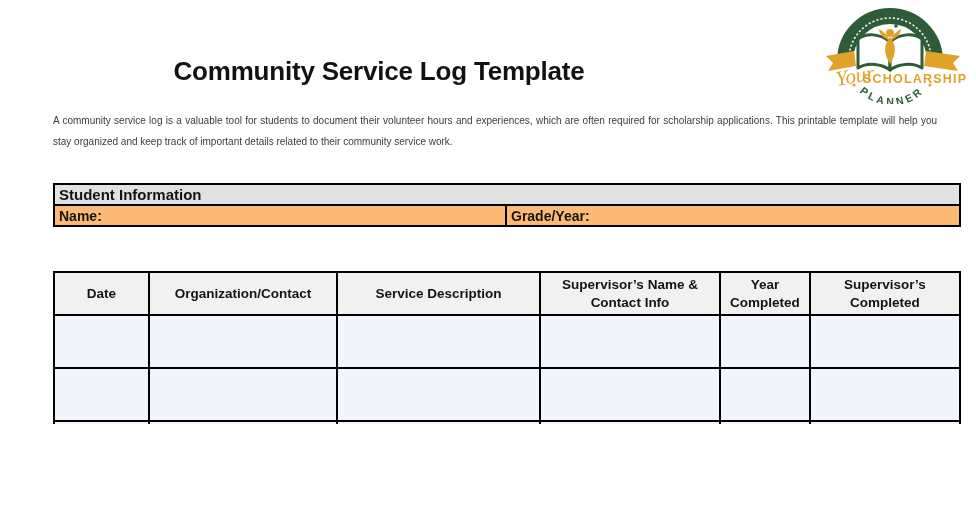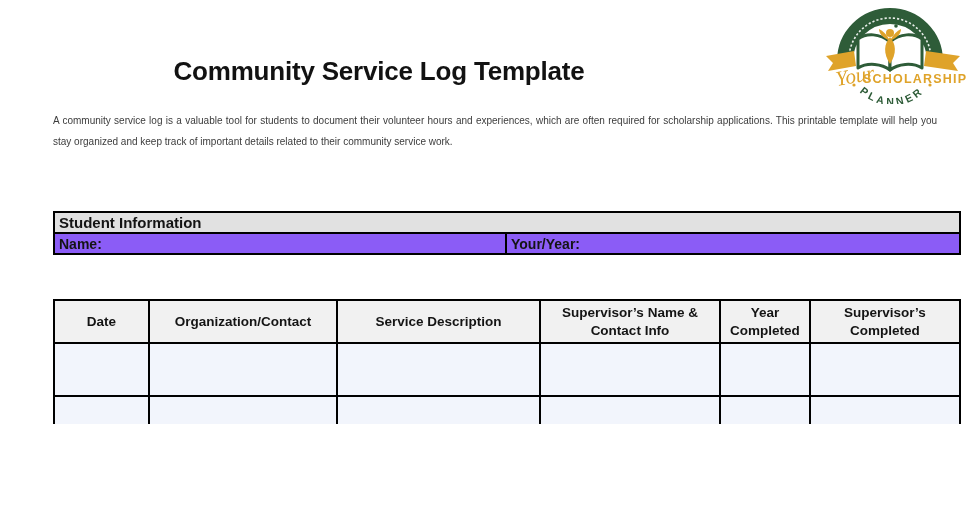--- a/index.html
+++ b/index.html
@@ -10,30 +10,30 @@
   .doc-title{
     position:absolute;top:56px;left:0;width:758px;text-align:center;
     font-size:26px;font-weight:bold;color:#121212;letter-spacing:-.2px;
   }
   .brand-logo{position:absolute;top:6px;left:818px;width:150px;height:98px;}
   .intro{
     position:absolute;top:110px;left:53px;width:884px;
     font-size:10px;line-height:21.4px;color:#3c3c3c;
     text-align:justify;
   }
-  table{border-collapse:collapse;table-layout:fixed;margin-top:28px;}
+  table{border-collapse:collapse;table-layout:fixed;}
   td,th{border:2px solid #000;overflow:hidden;}
   
   .info-table{position:absolute;top:183px;left:53px;width:906px;}
   .section-th{
     background:#e1e1e1;text-align:left;font-size:15px;font-weight:bold;
     padding:1px 4px;height:17px;color:#141414;
   }
   .field-td{
-    background:#8b5cf6;font-size:14px;font-weight:bold;
+    background:#fdba74;font-size:14px;font-weight:bold;
     padding:1px 4px;height:17px;vertical-align:middle;color:#141414;
   }
   
   .activity-table{position:absolute;top:271px;left:53px;width:906px;}
   .col-th{
     background:#f1f1f1;font-size:13.5px;font-weight:bold;line-height:1.3;
     padding:3px 4px;height:35px;text-align:center;vertical-align:middle;color:#141414;
   }
   .activity-table td{background:#f2f5fc;height:47px;padding:2px 4px;}
 </style>
@@ -83,21 +83,21 @@
       </colgroup>
     <tbody>
         <tr>
       <th class="section-th" colspan="2">Student Information</th>
     </tr>
     <tr>
       <td class="field-td">
         <span>Name:</span>
       </td>
       <td class="field-td">
-        <span>Your/Year:</span>
+        <span>Grade/Year:</span>
       </td>
     </tr>
   </tbody>
     </table>
 
   <table class="activity-table">
     <colgroup>
       <col style="width:95px">
         <col style="width:188px">
         <col style="width:203px">

